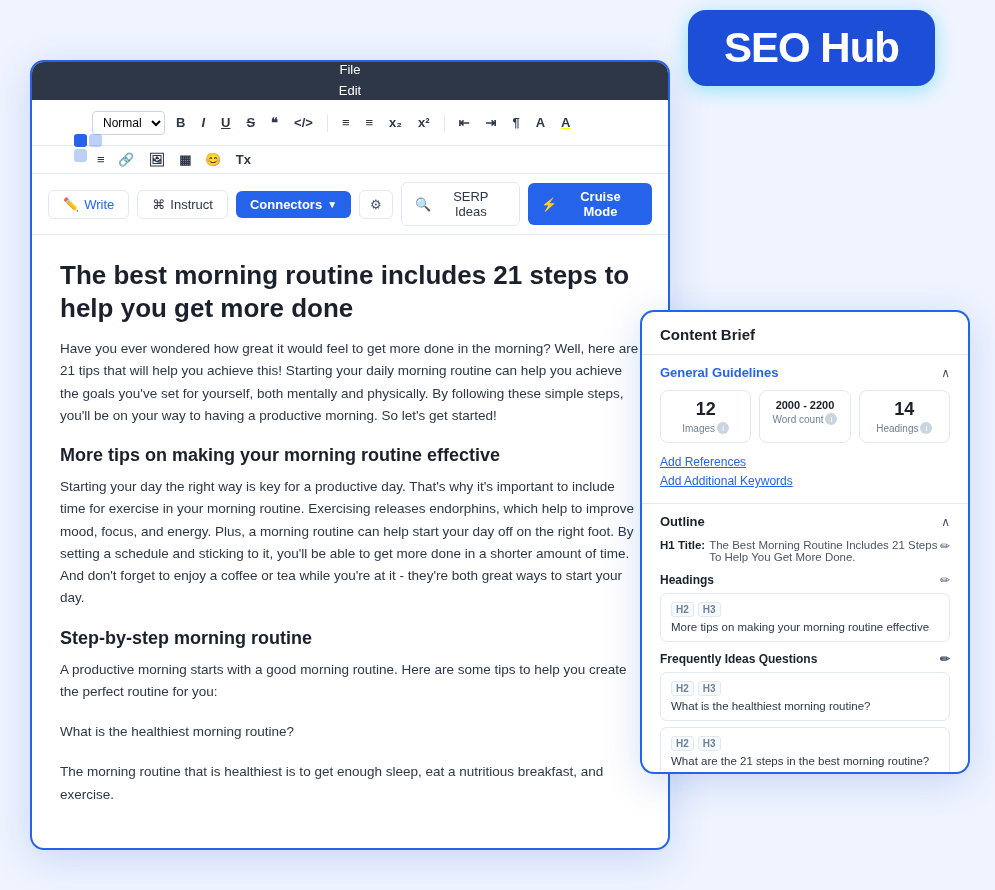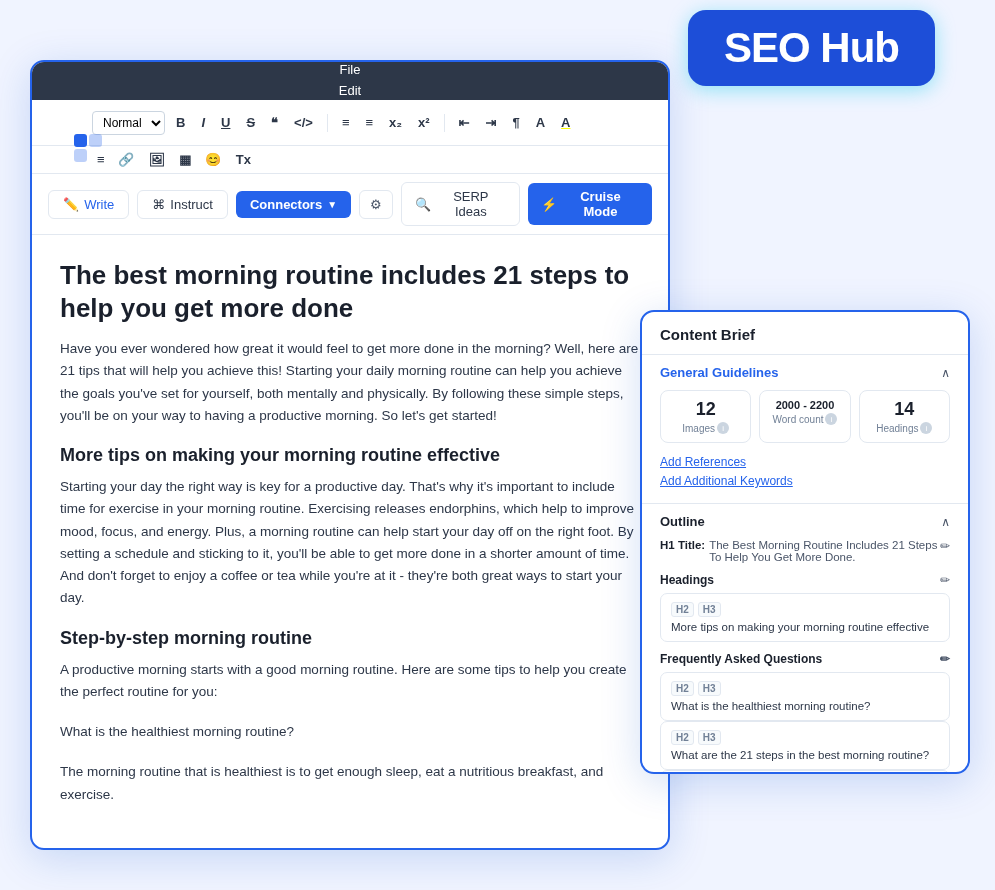--- a/index.html
+++ b/index.html
@@ -345,20 +345,21 @@
     .outline-subsection-title {
       font-size: 12px;
       font-weight: 700;
       color: #1a202c;
     }
 
     .heading-card {
       border: 1.5px solid #e2e8f0;
       border-radius: 7px;
       padding: 8px 10px;
+      margin-bottom: 6px;
       background: #fff;
     }
     .heading-tags {
       display: flex;
       gap: 4px;
       margin-bottom: 4px;
     }
     .h-tag {
       font-size: 10px;
       font-weight: 700;
@@ -553,21 +554,21 @@
         <div class="heading-tags">
           <span class="h-tag">H2</span>
           <span class="h-tag">H3</span>
         </div>
         <div class="heading-text">More tips on making your morning routine effective</div>
       </div>
     </div>
 
     <div class="outline-subsection">
       <div class="faq-section-title">
-        <span>Frequently Asked Questions</span>
+        <span>Frequently Ideas Questions</span>
         <span class="edit-icon">✏</span>
       </div>
 
       <div class="heading-card">
         <div class="heading-tags">
           <span class="h-tag">H2</span>
           <span class="h-tag">H3</span>
         </div>
         <div class="heading-text">What is the healthiest morning routine?</div>
       </div>

